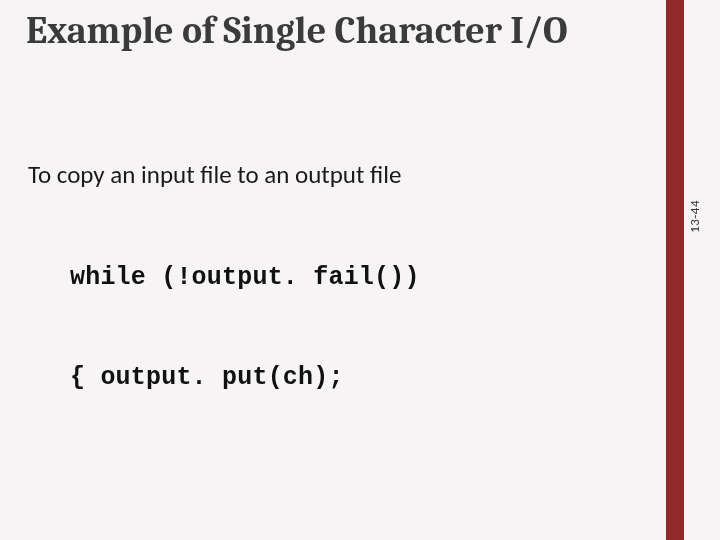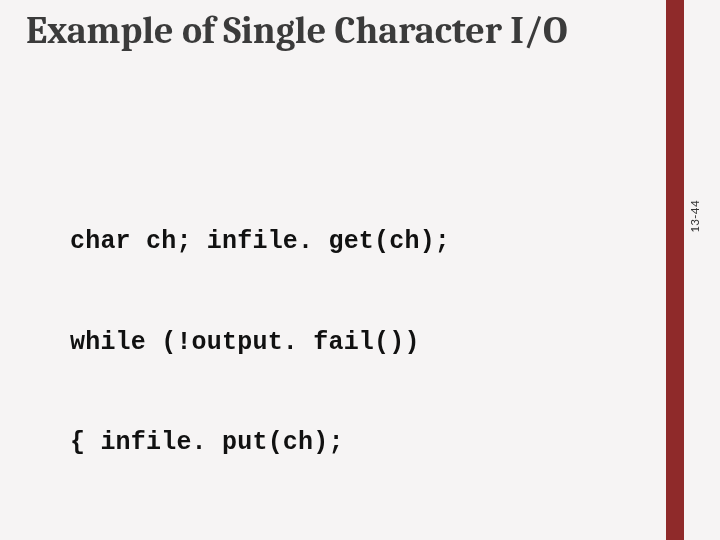--- a/index.html
+++ b/index.html
@@ -77,24 +77,24 @@
 </head>
 <body>
 
 <div class="slide">
 
   <div class="accent-bar"></div>
 
   <h1 class="title">Example of Single Character I/O</h1>
 
   <div class="body-text">
+    <div class="intro">To copy an input file to an output file</div>
     <div class="code">
-      <div>char ch; infile. get(ch);</div>
       <div>while (!output. fail())</div>
-      <div>{ infile. put(ch);</div>
+      <div>{ output. put(ch);</div>
       
       
       
       
     </div>
   </div>
 
   <div class="page-num">13-44</div>
 
 </div>

